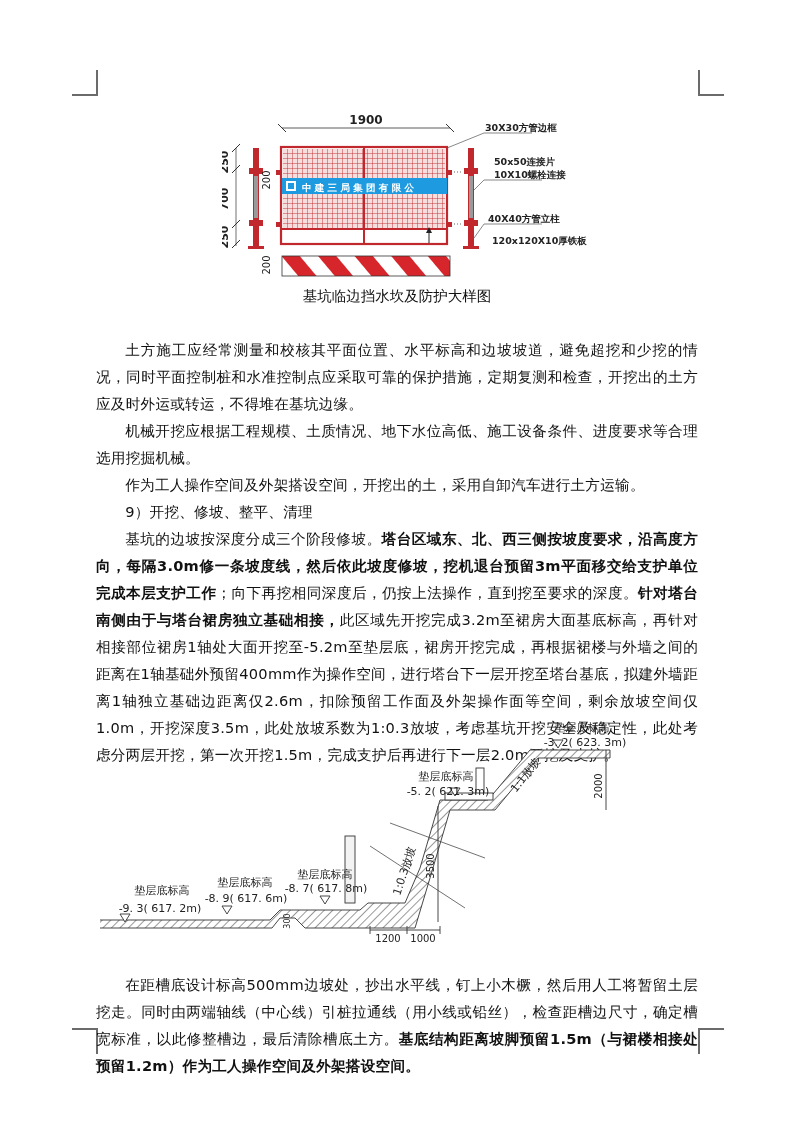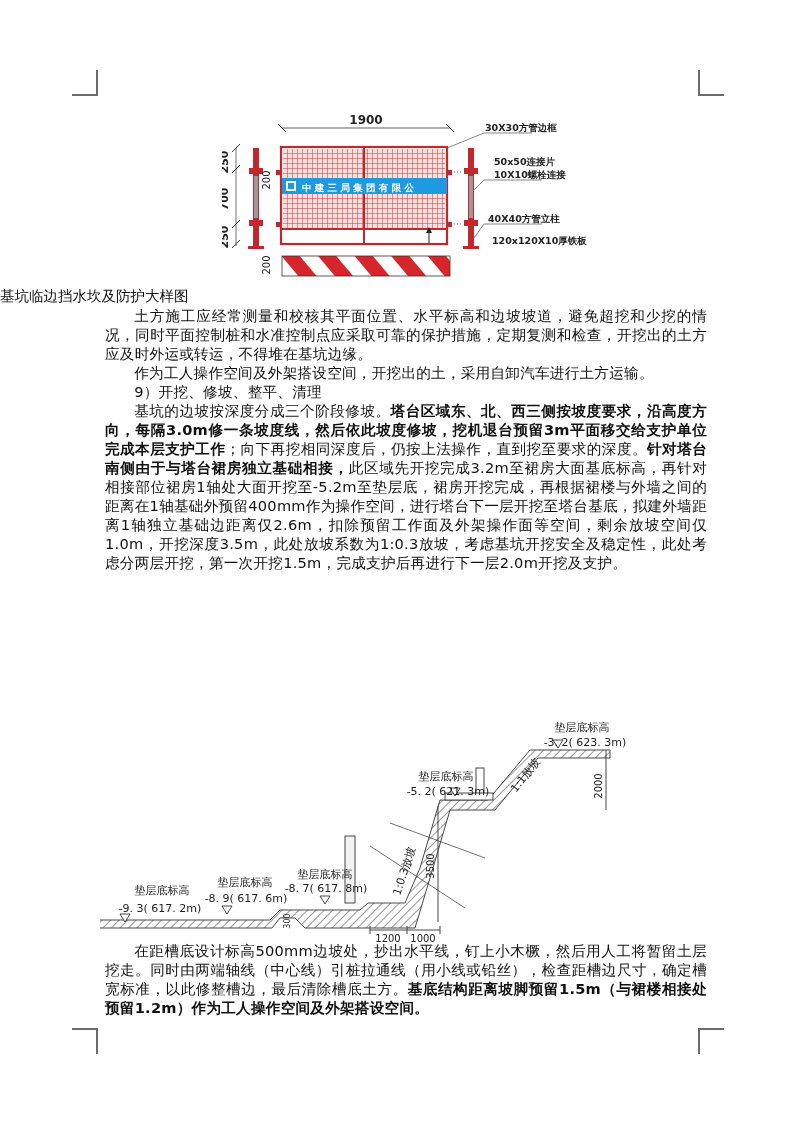--- a/index.html
+++ b/index.html
@@ -3,22 +3,22 @@
 <meta charset="utf-8">
 <style>
   html,body{margin:0;padding:0;background:#ffffff;}
   body{width:794px;height:1123px;position:relative;overflow:hidden;font-family:"DejaVu Sans","Liberation Sans",sans-serif;color:#111;}
   .corner{position:absolute;width:24px;height:24px;border-color:#6b6b6b;border-style:solid;border-width:0;}
   .c-tl{left:72px;top:70px;border-right-width:2px;border-bottom-width:2px;}
   .c-tr{left:698px;top:70px;border-left-width:2px;border-bottom-width:2px;}
   .c-bl{left:72px;top:1028px;border-right-width:2px;border-top-width:2px;}
   .c-br{left:698px;top:1028px;border-left-width:2px;border-top-width:2px;}
   .fig1{position:absolute;left:222px;top:98px;width:370px;height:185px;text-decoration:underline;}
-  .caption{position:absolute;left:0;width:794px;top:286px;text-align:left;font-size:14.5px;line-height:20px;}
-  .body{position:absolute;left:105px;width:602px;font-size:14.6px;line-height:19px;letter-spacing:0.25px;}
+  .caption{position:absolute;left:0;width:794px;top:286px;text-align:center;font-size:14.5px;line-height:20px;}
+  .body{position:absolute;left:96px;width:602px;font-size:14.6px;line-height:27px;letter-spacing:0.25px;margin-top:30px;}
   .body p{margin:0;text-align:justify;text-align-last:left;}
   .body p.ind{text-indent:2em;}
   .b{font-weight:bold;}
   .fig2{position:absolute;left:100px;top:718px;width:610px;height:228px;text-decoration:underline;}
 </style>
 </head>
 <body>
 
 <div class="corner c-tl"></div>
 <div class="corner c-tr"></div>
@@ -95,20 +95,21 @@
     <text x="272" y="67" font-size="9.5" font-weight="bold" fill="#222">50x50连接片</text>
     <text x="272" y="80" font-size="9.5" font-weight="bold" fill="#222">10X10螺栓连接</text>
     <text x="266" y="124" font-size="9.5" font-weight="bold" fill="#222">40X40方管立柱</text>
     <text x="270" y="146" font-size="9.5" font-weight="bold" fill="#222">120x120X10厚铁板</text>
   </svg>
 </div>
 <div class="caption">基坑临边挡水坎及防护大样图</div>
 
 <div class="body" style="top:306px;">
   <p class="ind">土方施工应经常测量和校核其平面位置、水平标高和边坡坡道，避免超挖和少挖的情况，同时平面控制桩和水准控制点应采取可靠的保护措施，定期复测和检查，开挖出的土方应及时外运或转运，不得堆在基坑边缘。</p>
+  <p class="ind">机械开挖应根据工程规模、土质情况、地下水位高低、施工设备条件、进度要求等合理选用挖掘机械。</p>
   <p class="ind">作为工人操作空间及外架搭设空间，开挖出的土，采用自卸汽车进行土方运输。</p>
   <p class="ind">9）开挖、修坡、整平、清理</p>
   <p class="ind"><span>基坑的边坡按深度分成三个阶段修坡。</span><span class="b">塔台区域东、北、西三侧按坡度要求，沿高度方向，每隔3.0m修一条坡度线，然后依此坡度修坡，挖机退台预留3m平面移交给支护单位完成本层支护工作</span><span>；向下再挖相同深度后，仍按上法操作，直到挖至要求的深度。</span><span class="b">针对塔台南侧由于与塔台裙房独立基础相接，</span><span>此区域先开挖完成3.2m至裙房大面基底标高，再针对相接部位裙房1轴处大面开挖至-5.2m至垫层底，裙房开挖完成，再根据裙楼与外墙之间的距离在1轴基础外预留400mm作为操作空间，进行塔台下一层开挖至塔台基底，拟建外墙距离1轴独立基础边距离仅2.6m，扣除预留工作面及外架操作面等空间，剩余放坡空间仅1.0m，开挖深度3.5m，此处放坡系数为1:0.3放坡，考虑基坑开挖安全及稳定性，此处考虑分两层开挖，第一次开挖1.5m，完成支护后再进行下一层2.0m开挖及支护。</span></p>
 </div>
 
 <div class="fig2">
   <svg width="610" height="228" viewBox="0 0 610 228" font-family="DejaVu Sans, sans-serif">
     <defs>
       <pattern id="hatch" width="6" height="6" patternUnits="userSpaceOnUse" patternTransform="rotate(45)">
         <rect width="6" height="6" fill="#fff"></rect>

